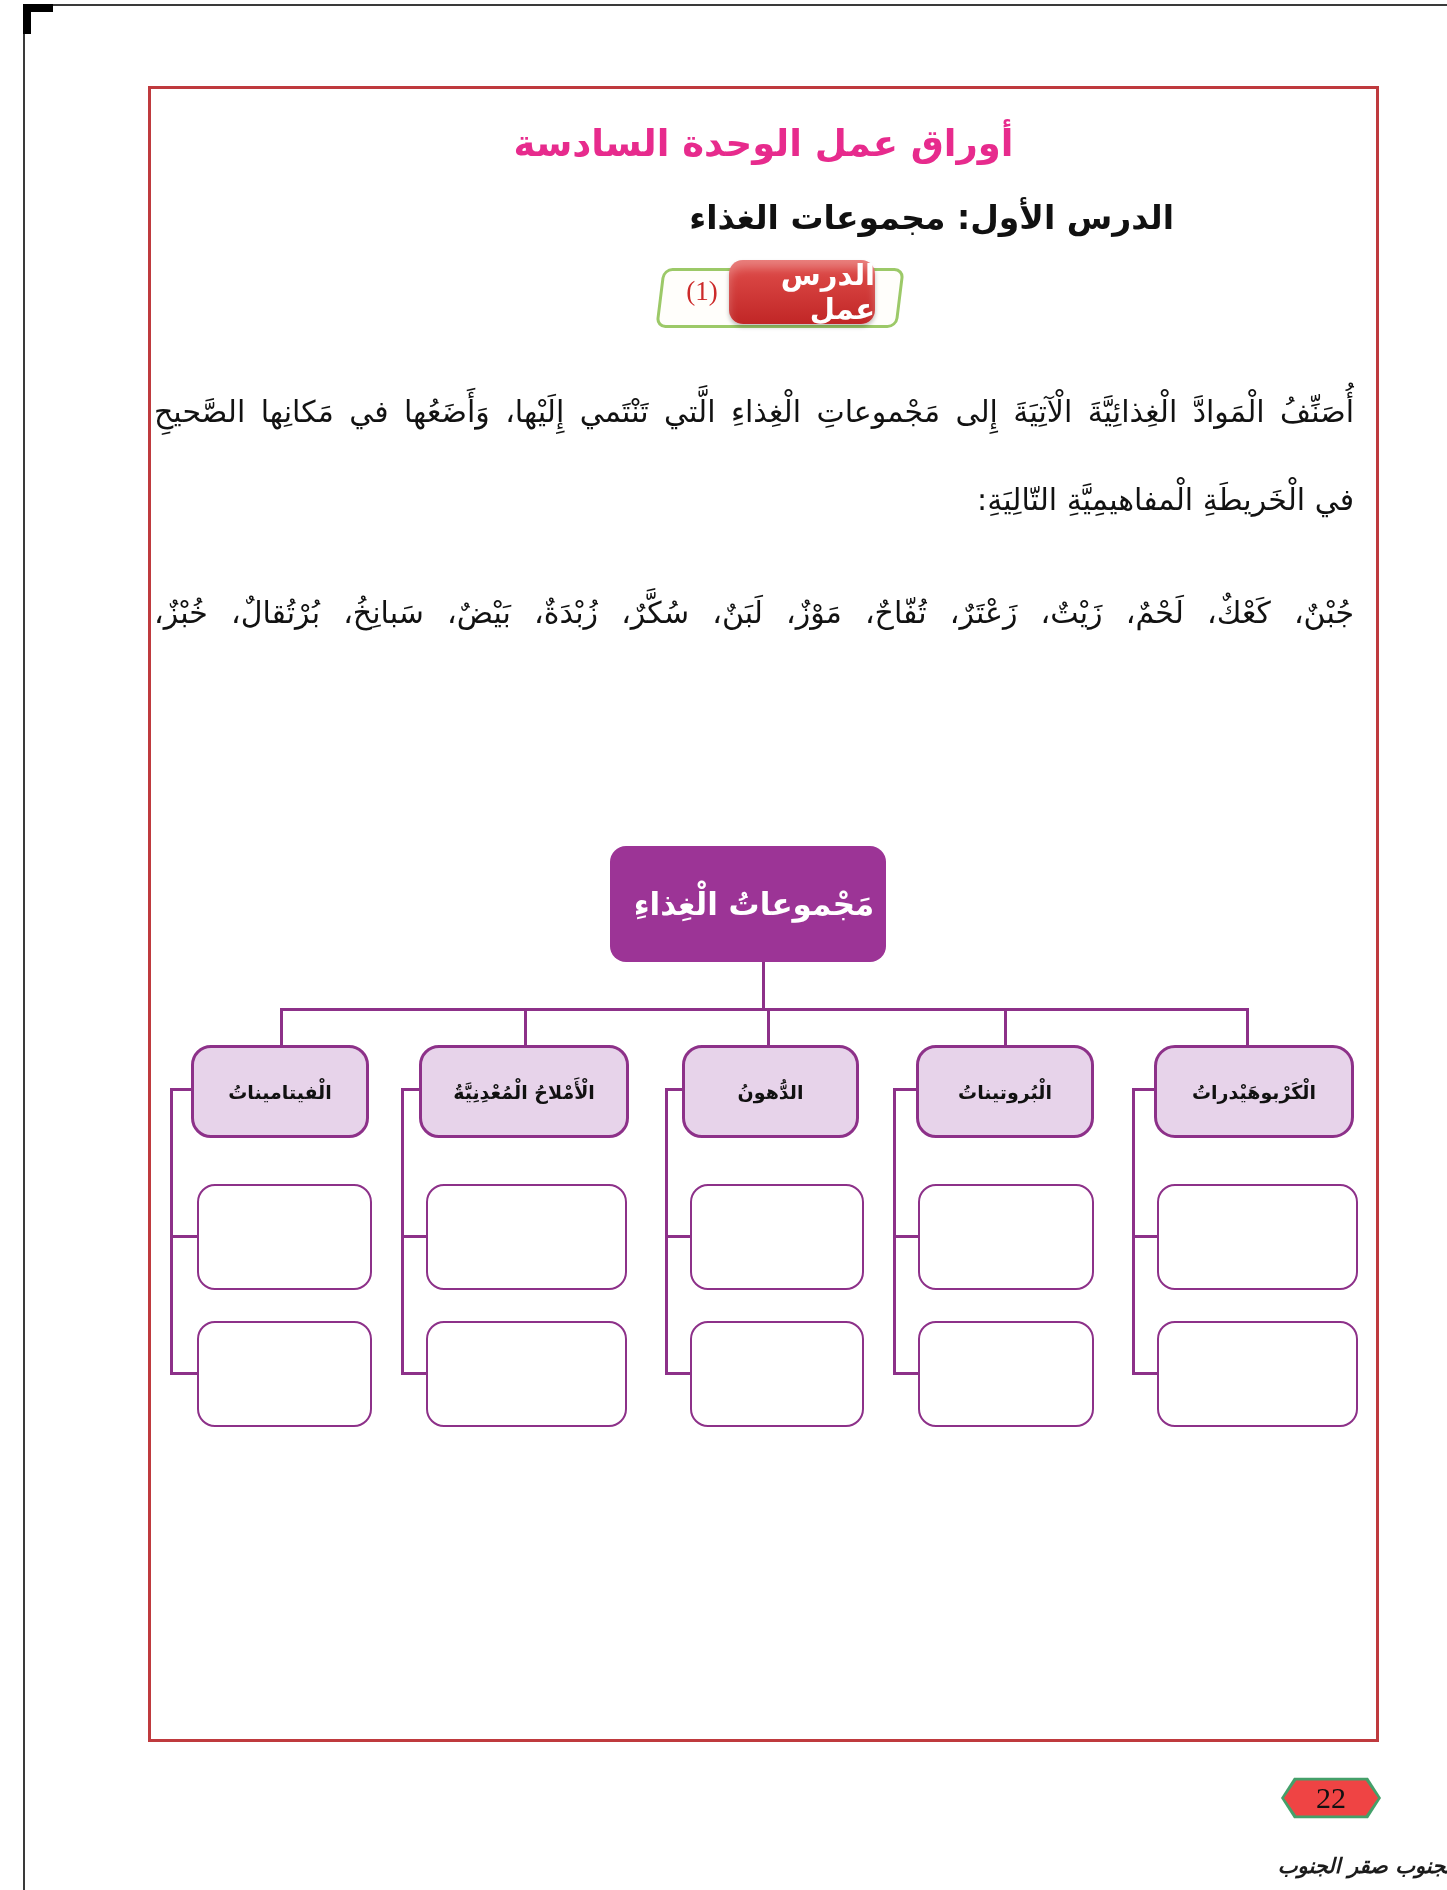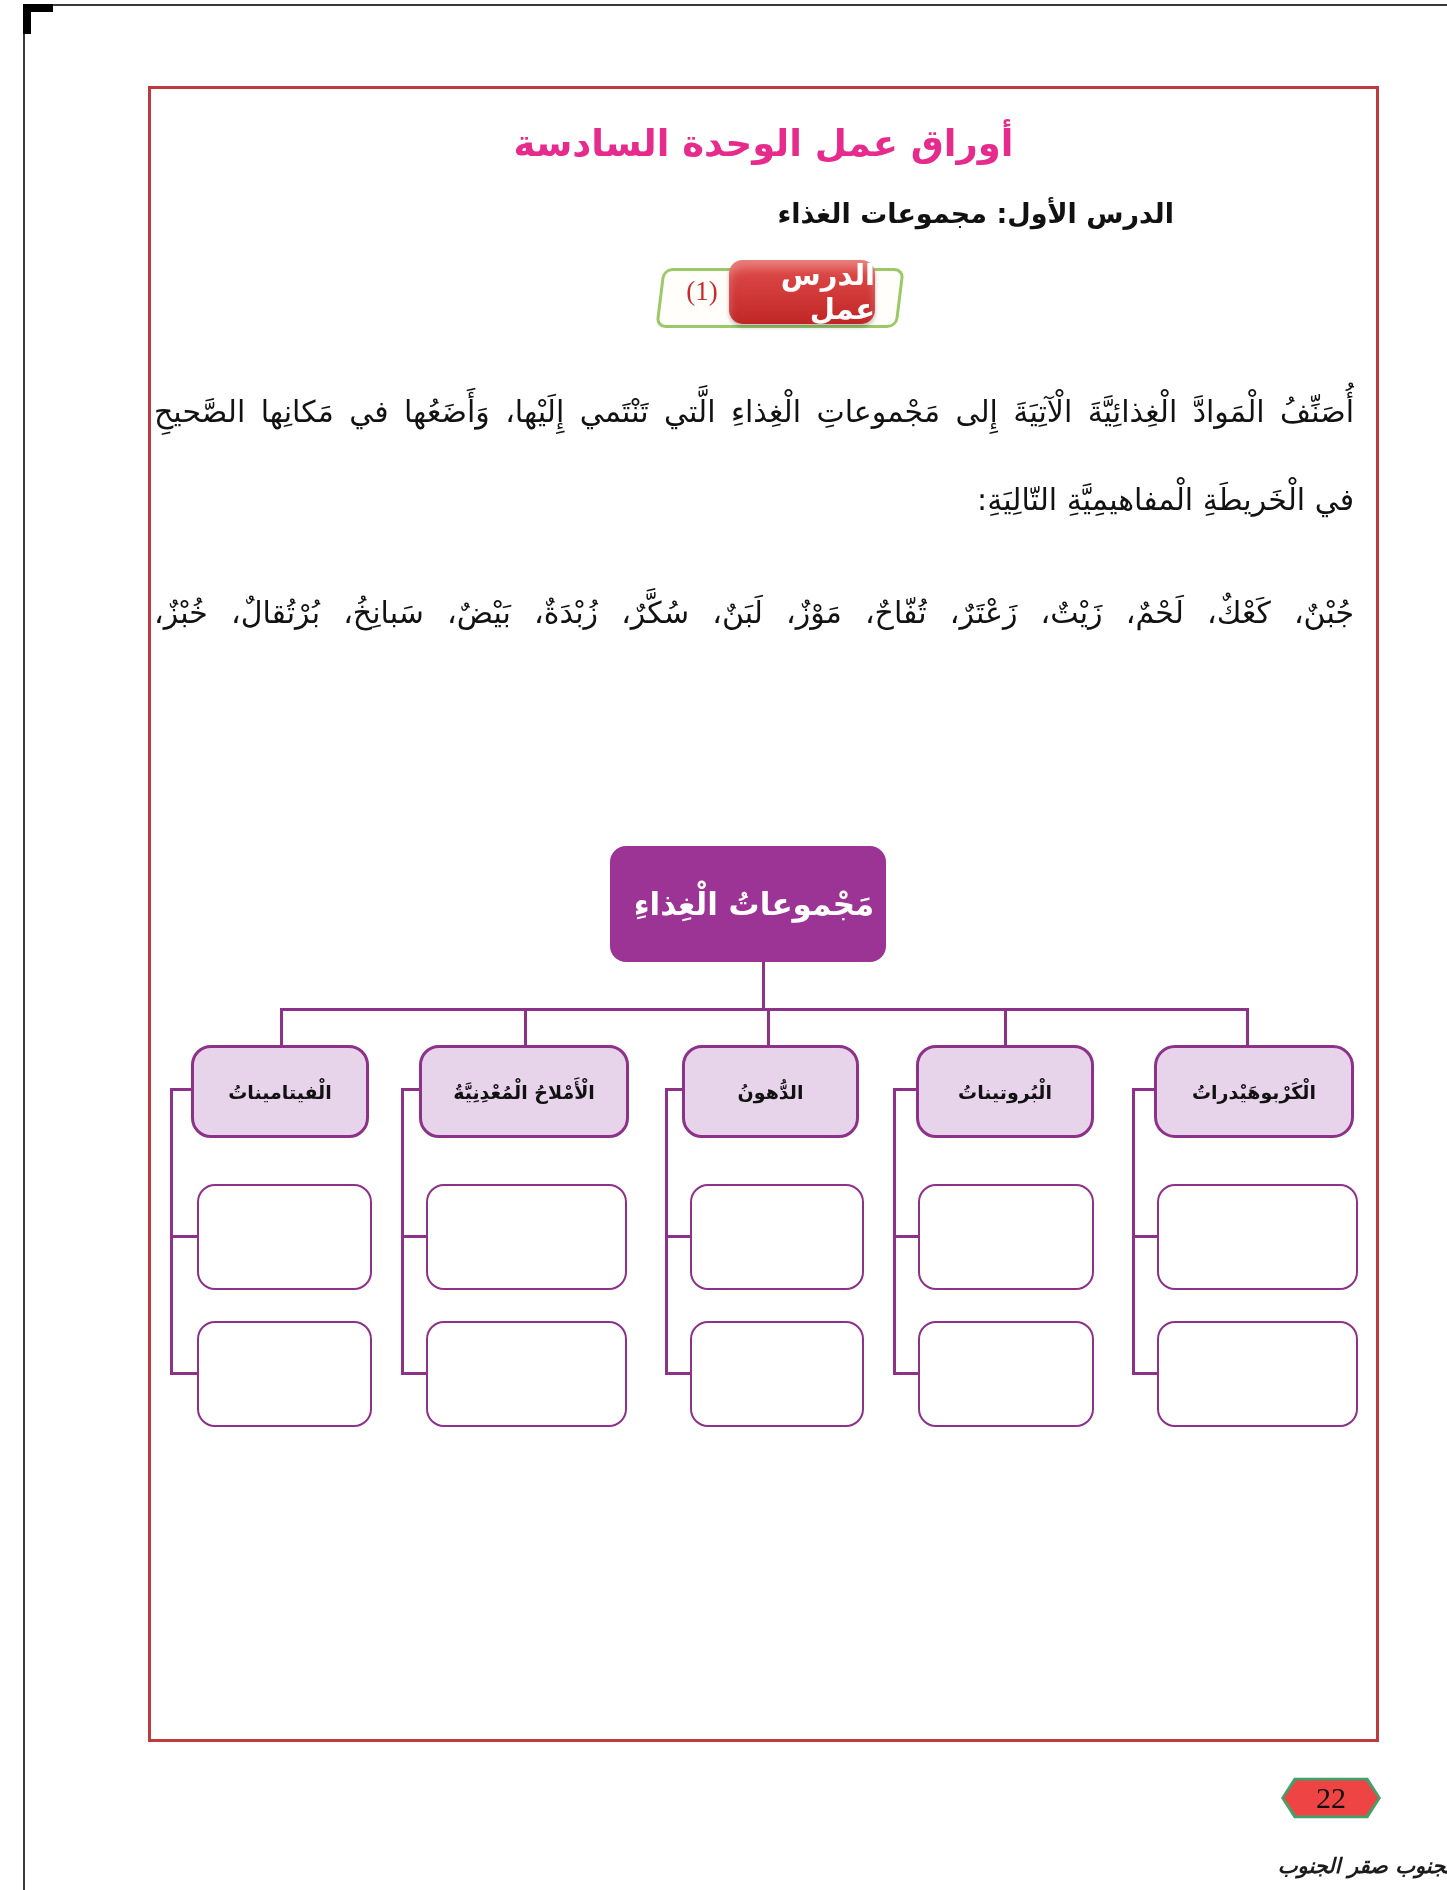--- a/index.html
+++ b/index.html
@@ -18,21 +18,21 @@
         font-family:"DejaVu Sans",sans-serif;margin-left:19px;}
   
   .scan-line{position:absolute;background:#3a3a3a;}
   .scan-corner{position:absolute;background:#000;}
   
   .frame{position:absolute;left:129px;top:86px;width:1231px;height:1656px;
          border:3px solid var(--frame-red);box-sizing:border-box;}
   
   .title{position:absolute;left:129px;top:122px;width:1231px;text-align:center;
          color:var(--magenta);font-size:37px;font-weight:bold;direction:rtl;}
-  .lesson{position:absolute;right:292px;top:198px;color:#111;font-size:27px;
+  .lesson{position:absolute;right:292px;top:198px;color:#111;font-size:33px;
           font-weight:bold;direction:rtl;}
   
   .trapezoid{position:absolute;left:640px;top:268px;width:242px;height:60px;
              border:3px solid var(--badge-green);border-radius:10px;background:#fffefb;
              transform:skewX(-7deg);box-sizing:border-box;}
   .badge-num{position:absolute;left:648px;top:276px;width:70px;text-align:center;
              color:#cc2a2a;font-size:27px;font-family:"Liberation Serif",serif;}
   .pill{position:absolute;left:710px;top:260px;width:146px;height:64px;border-radius:14px;
         background:linear-gradient(180deg,var(--badge-red1) 0%,var(--badge-red2) 100%);
         box-shadow:inset 0 8px 10px rgba(255,255,255,.28),0 3px 4px rgba(0,0,0,.25);

